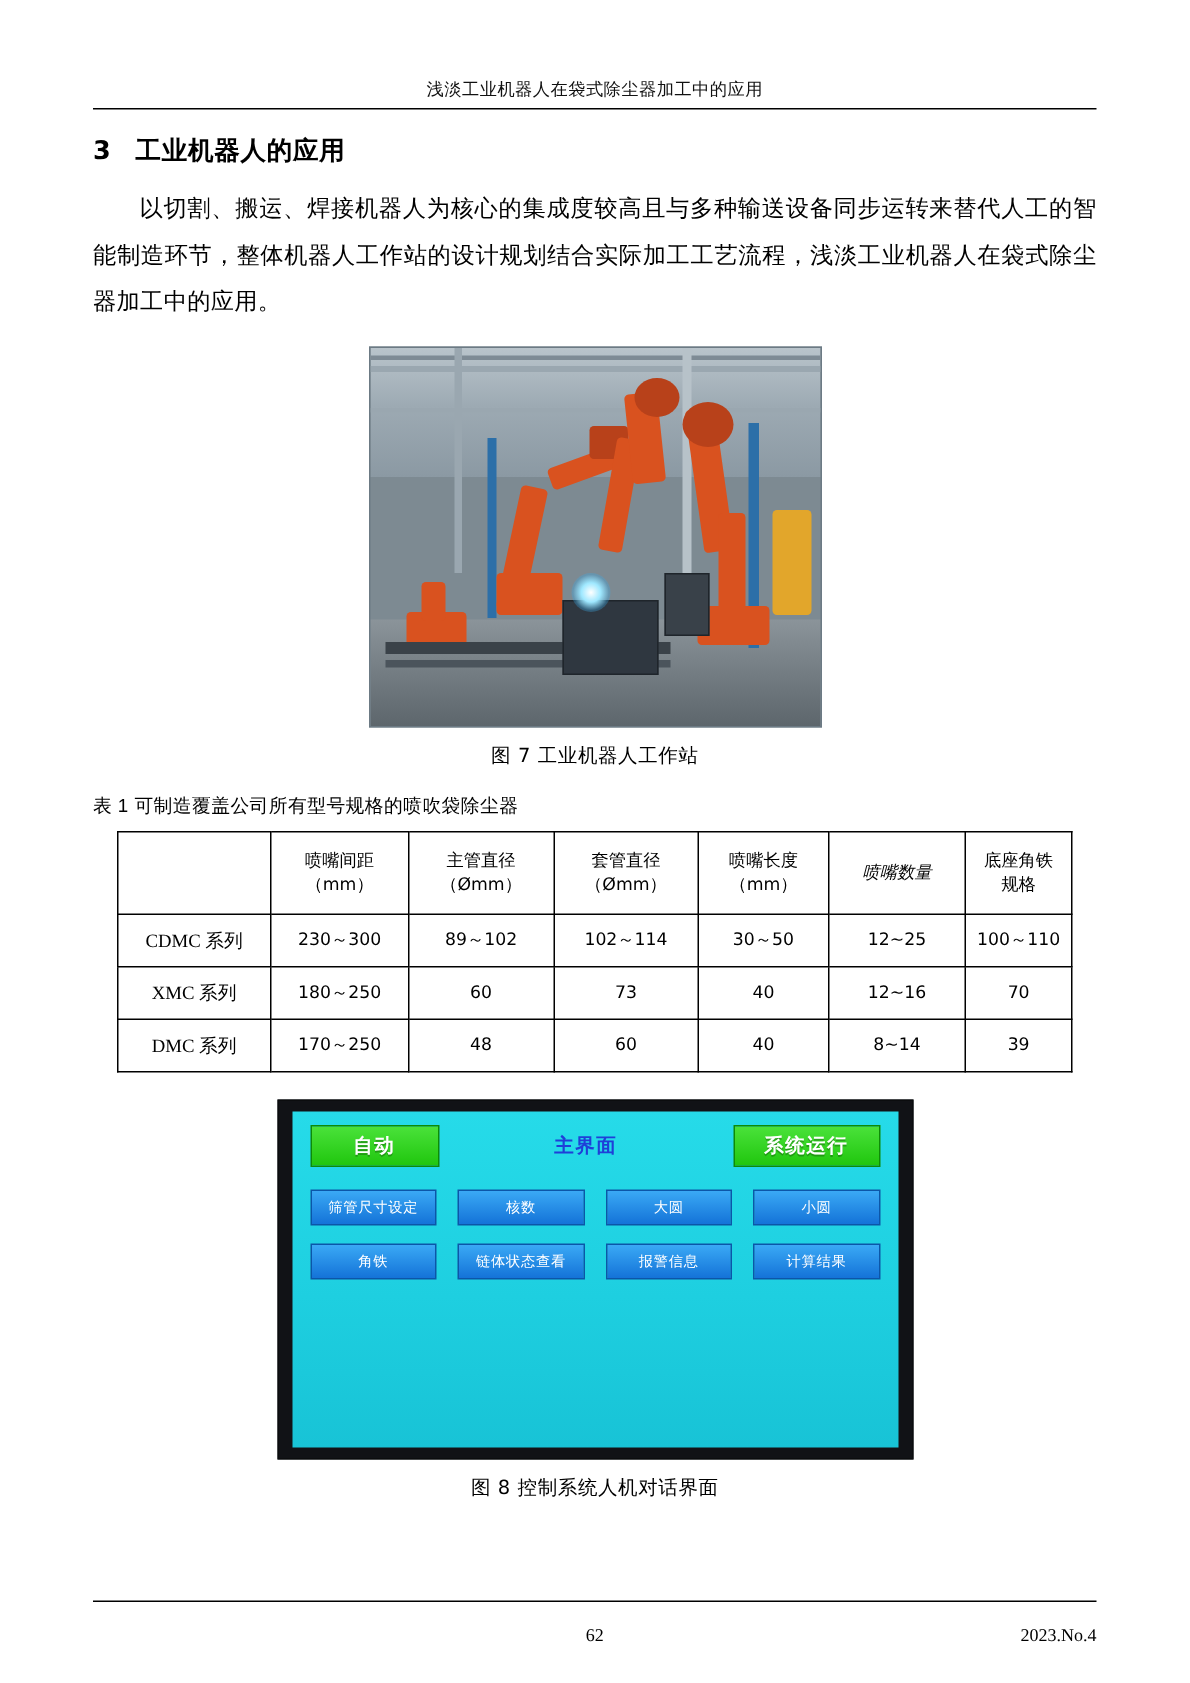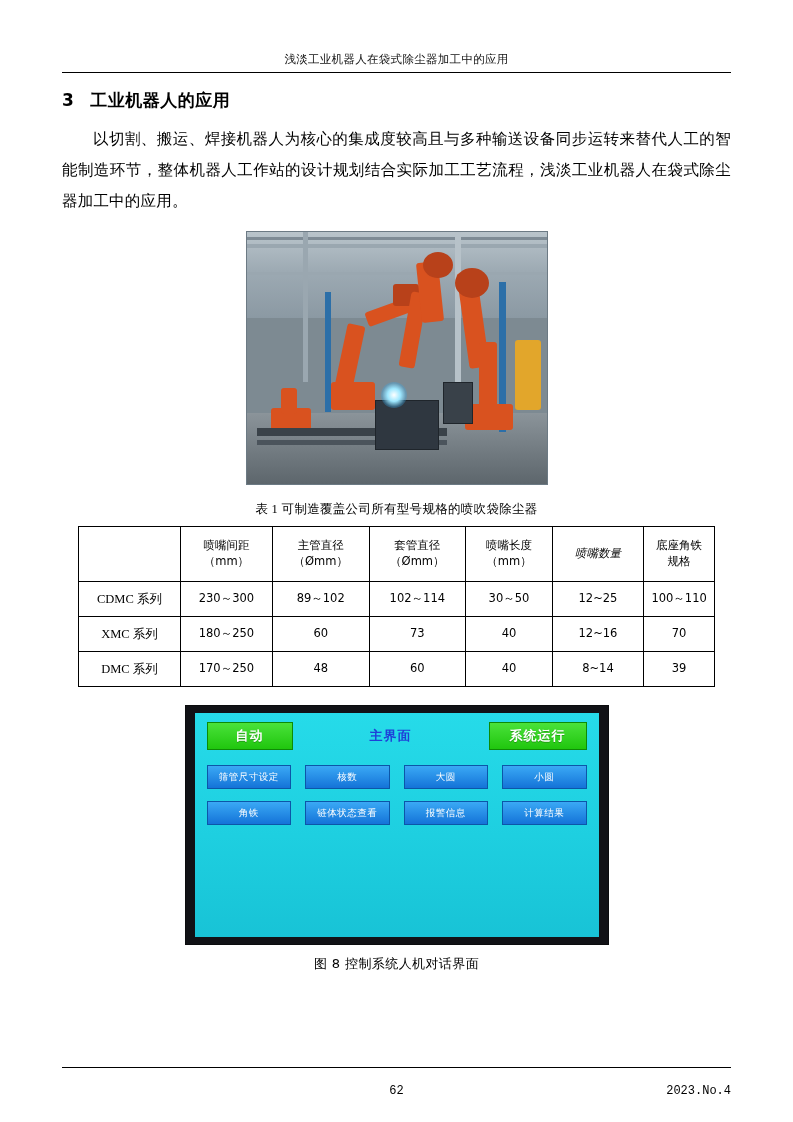--- a/index.html
+++ b/index.html
@@ -120,22 +120,22 @@
   .fig-cap {
     margin-top: 10px;
     text-align: center;
     font-family: "DejaVu Sans", sans-serif;
     font-size: 13px;
     letter-spacing: 0.4px;
   }
   
   .tbl-cap {
     margin-top: 16px;
-    text-align: center;
-    font-family: Liberation Serif, serif;
+    text-align: left;
+    font-family: Liberation Sans, sans-serif;
     font-size: 12.5px;
     letter-spacing: 0.3px;
   }
   table.spec {
     margin: 8px auto 0 auto;
     border-collapse: collapse;
     width: 637px;
     font-family: "DejaVu Sans", sans-serif;
     font-size: 11.5px;
   }
@@ -271,21 +271,21 @@
     left: 62px; right: 62px;
     bottom: 54px;
     border-bottom: 1.2px solid #000;
   }
   .footer {
     position: absolute;
     left: 62px; right: 62px;
     bottom: 24px;
     display: flex;
     align-items: center;
-    font-family: Liberation Mono, monospace;
+    font-family: Liberation Serif, serif;
     font-size: 12px;
   }
   .footer .pageno {
     margin: 0 auto;
   }
   .footer .issue {
     position: absolute;
     right: 0;
   }
 </style>
@@ -333,20 +333,21 @@
       <div class="robot" style="left:34px; top:156px; width:16px; height:26px;"></div>
 
       <div class="rail" style="left:10px; top:196px; width:190px; height:8px;"></div>
       <div class="rail" style="left:10px; top:208px; width:190px; height:5px; background:#4b545c;"></div>
       <div class="cab" style="left:128px; top:168px; width:62px; height:48px;"></div>
       <div class="cab" style="left:196px; top:150px; width:28px; height:40px; background:#394149;"></div>
       <div class="spark" style="left:134px; top:150px;"></div>
       <div class="robot" style="left:268px; top:108px; width:26px; height:70px; background:#e2a62b;"></div>
     </div>
   </div>
+  <div class="fig-cap">图 7  工业机器人工作站</div>
 
   <div class="tbl-cap">表 1  可制造覆盖公司所有型号规格的喷吹袋除尘器</div>
 
   <table class="spec">
     <thead>
       <tr>
         <td class="col0"></td>
         <td class="col1">
           <div>喷嘴间距</div>
           <div>（mm）</div>

